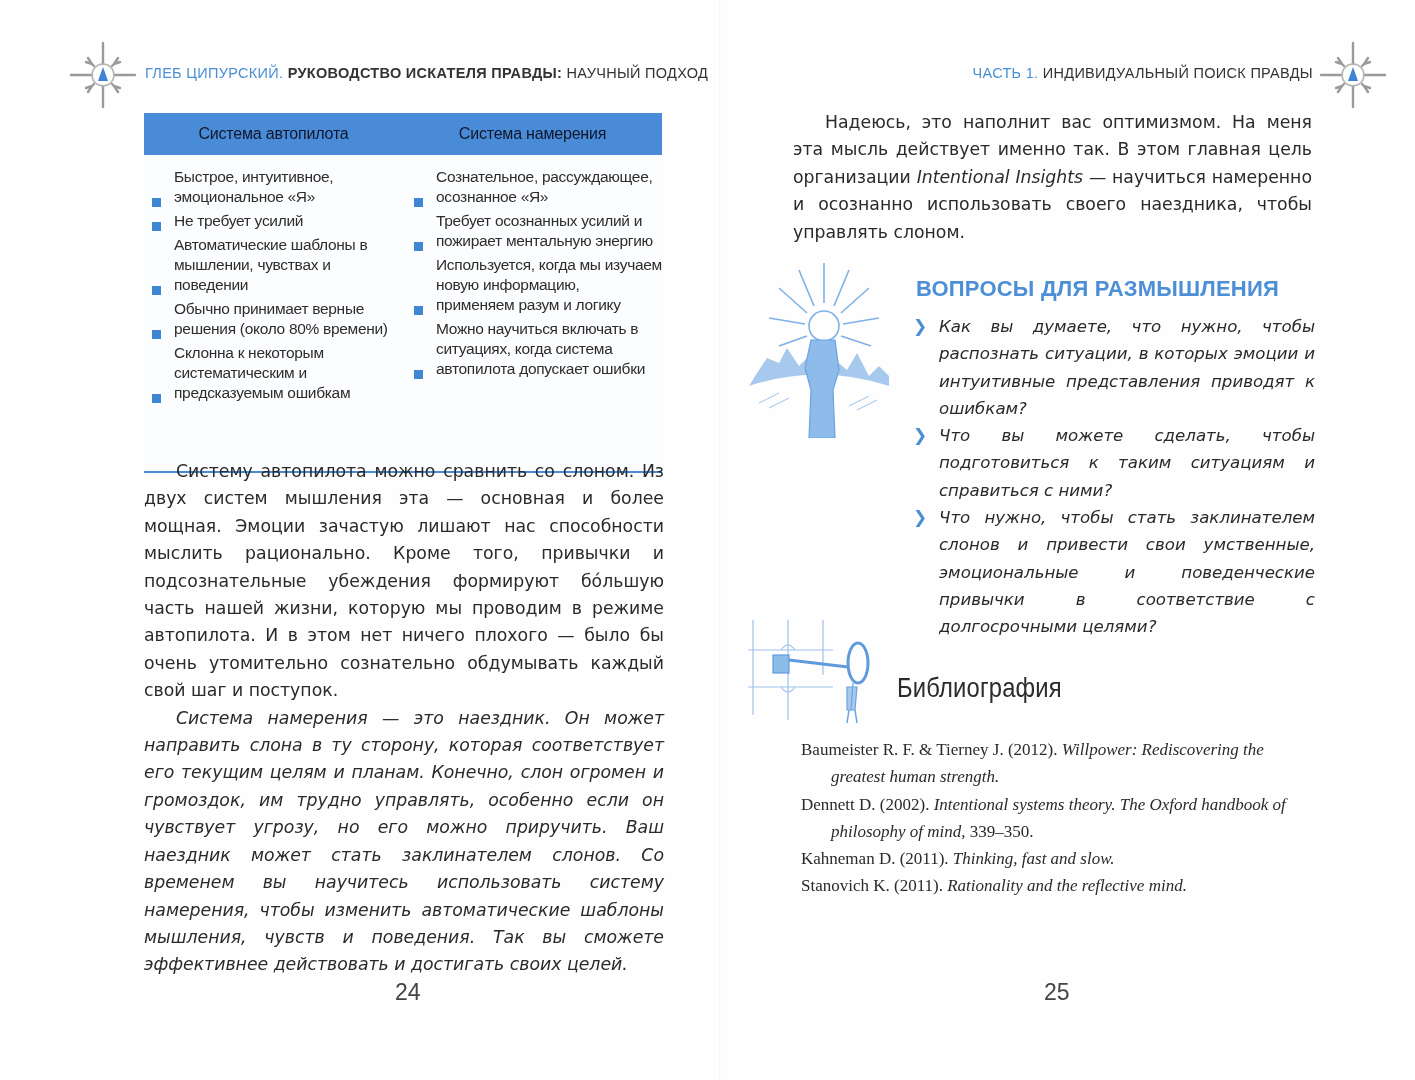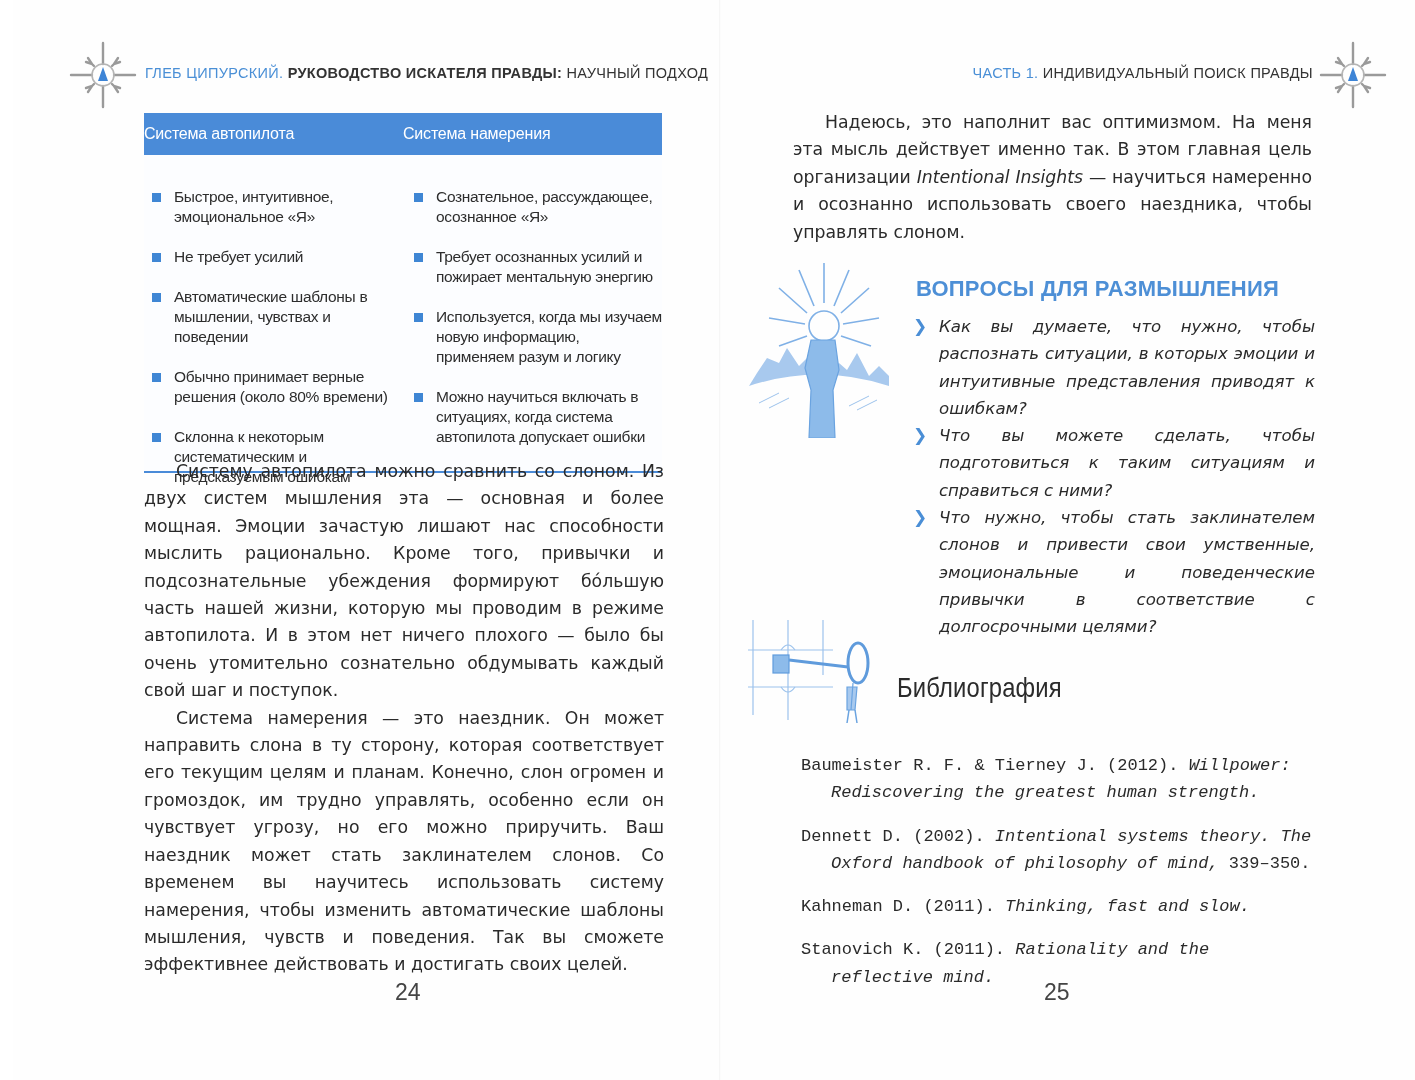--- a/index.html
+++ b/index.html
@@ -21,48 +21,48 @@
     .rh-dark { color: #333; }
     .rh-bold { font-weight: bold; color: #333; }
 
     .compass { position: absolute; top: 40px; width: 70px; height: 70px; }
     .page.left .compass { left: 55px; }
     .page.right .compass { right: 40px; }
 
     
     .cmp-table { position: absolute; left: 131px; top: 113px; width: 518px; }
     .cmp-head { display: flex; background: #4a8bd8; height: 42px; align-items: center; }
-    .cmp-head div { flex: 1; text-align: left; color: #ffffff; font-family: "Liberation Sans", sans-serif; font-size: 16px; letter-spacing: -0.2px; }
+    .cmp-head div { flex: 1; text-align: center; color: #0f172a; font-family: "Liberation Sans", sans-serif; font-size: 16px; letter-spacing: -0.2px; }
     .cmp-body { display: flex; padding-top: 12px; background: #fcfdff; height: 318px; border-bottom: 2px solid #4a8bd8; }
     .cmp-col { flex: 1; padding-left: 6px; }
     .cmp-col.right { padding-left: 12px; }
-    .cmp-item { display: flex; align-items: flex-start; margin-bottom: 4px; font-family: "Liberation Sans", sans-serif; font-size: 15.5px; line-height: 20px; color: #2d2d2d; letter-spacing: -0.3px; margin-top: 20px; }
+    .cmp-item { display: flex; align-items: flex-end; margin-bottom: 4px; font-family: "Liberation Sans", sans-serif; font-size: 15.5px; line-height: 20px; color: #2d2d2d; letter-spacing: -0.3px; }
     .bullet { width: 9px; height: 9px; background: #3f86d4; margin: 6px 13px 0 2px; flex: 0 0 auto; }
 
     
     .body-text { position: absolute; font-family: "DejaVu Sans", sans-serif; font-size: 17.3px; line-height: 27.4px; color: #2a2a2a; text-align: justify; }
     .body-text p { text-indent: 32px; }
     .left-body { left: 131px; top: 458px; width: 520px; }
     .right-body { left: 72px; top: 109px; width: 519px; }
-    .body-text p + p { margin-top: 0; }
+    .body-text p + p { margin-top: 0; font-style: italic; }
     em { font-style: italic; }
 
     
     .illus-bulb { position: absolute; left: 18px; top: 258px; width: 160px; height: 180px; }
     .questions-title { position: absolute; left: 195px; top: 276px; font-family: "Liberation Sans", sans-serif; font-weight: bold; font-size: 22px; color: #4d8fd6; letter-spacing: 0.2px; }
     .questions { position: absolute; left: 192px; top: 313px; width: 402px; }
     .q-item { display: flex; font-family: "DejaVu Sans", sans-serif; font-size: 16.6px; line-height: 27.3px; color: #2a2a2a; }
     .q-arrow { width: 26px; flex: 0 0 auto; color: #4a8ed6; font-weight: bold; font-size: 17px; padding-top: 0; }
     .q-text { flex: 1; text-align: justify; font-style: italic; }
 
     
     .illus-key { position: absolute; left: 22px; top: 615px; width: 140px; height: 110px; }
     .biblio-title { position: absolute; left: 176px; top: 672px; font-family: "Liberation Sans", sans-serif; font-size: 28px; color: #2b2b2b; transform: scaleX(0.85); transform-origin: left center; letter-spacing: 0.2px; }
     .biblio { position: absolute; left: 80px; top: 736px; width: 512px; }
-    .bib-entry { font-family: Liberation Mono, monospace; font-size: 17px; line-height: 27.3px; color: #2a2a2a; padding-left: 30px; text-indent: -30px; margin-top: 16px; }
+    .bib-entry { font-family: Liberation Serif, serif; font-size: 17px; line-height: 27.3px; color: #2a2a2a; padding-left: 30px; text-indent: -30px; }
     .bib-entry em { font-style: italic; }
 
     .page-num { position: absolute; top: 979px; font-family: "Liberation Sans", sans-serif; font-size: 23px; color: #444; }
     .page.left .page-num { left: 382px; }
     .page.right .page-num { left: 323px; }
   </style>
 </head>
 <body>
 
 <div class="spread">

